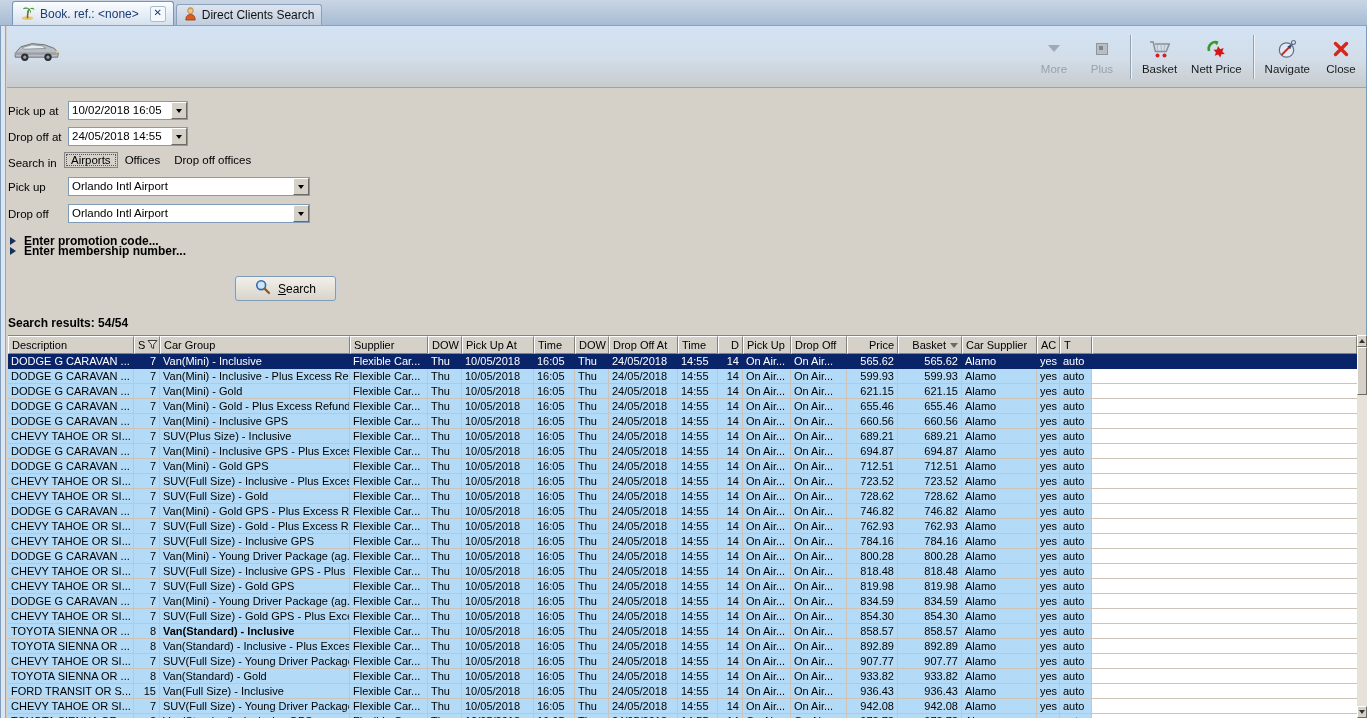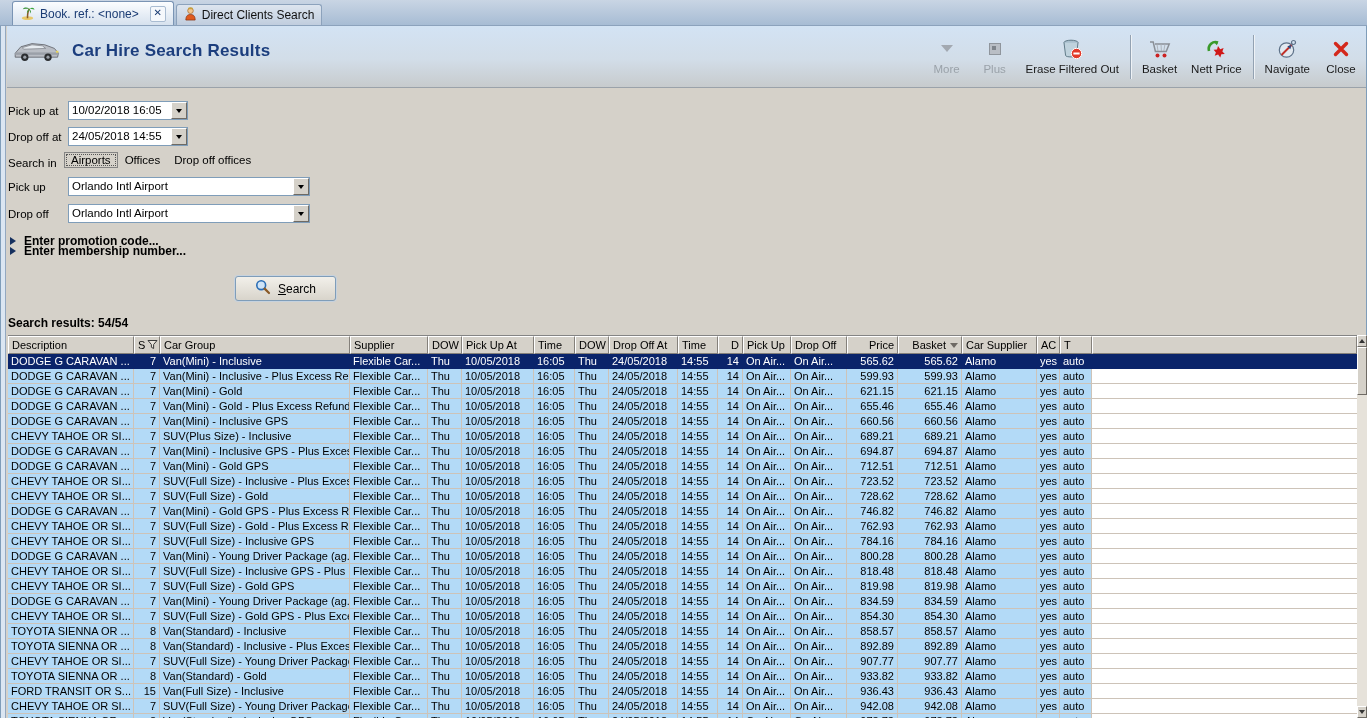--- a/index.html
+++ b/index.html
@@ -144,46 +144,34 @@
         <path d="M4 21 L11 13 L25 9 L41 10.5 L53 15 L58 21 L57 26 L4 26 Z" fill="#b9bdc4" stroke="#5d6066" stroke-width="1"></path>
         <path d="M13 14 L25 10.5 L38 11.8 L42 15 L14.5 16 Z" fill="#e7ecf1" stroke="#70747a" stroke-width="0.8"></path>
         <rect x="4" y="20" width="54" height="3" fill="#9ba0a8"></rect>
         <circle cx="16" cy="26" r="4.6" fill="#2c2e31"></circle>
           <circle cx="16" cy="26" r="2" fill="#9aa0a8"></circle>
         <circle cx="45" cy="26" r="4.6" fill="#2c2e31"></circle>
           <circle cx="45" cy="26" r="2" fill="#9aa0a8"></circle>
         <rect x="55" y="18" width="3" height="2.4" fill="#e8d35a"></rect>
       </svg>
     </span>
-    <span id="page-title">Car Hire Search Results</span>
   </div>
 
   <div id="toolbar">
     <div class="tbtn disabled">
       <span class="ticon">
           <span class="tri-down"></span>
         </span>
       <span class="tlabel">More</span>
     </div>
     <div class="tbtn disabled">
       <span class="ticon">
           <span class="stop-sq"></span>
         </span>
       <span class="tlabel">Plus</span>
-    </div>
-    <div class="tbtn">
-      <span class="ticon">
-        <svg width="22" height="22" viewBox="0 0 22 22">
-          <ellipse cx="10" cy="4.6" rx="7" ry="2.4" fill="#a9bfce" stroke="#56707e" stroke-width="0.9"></ellipse>
-          <path d="M3 4.8 L4.6 17.5 C4.8 19.4 15.2 19.4 15.4 17.5 L17 4.8" fill="#bfd2dd" stroke="#56707e" stroke-width="0.9"></path>
-          <circle cx="15.5" cy="15.5" r="5.2" fill="#e23a2a" stroke="#fff" stroke-width="1"></circle>
-          <rect x="12.4" y="14.5" width="6.2" height="2" fill="#fff"></rect>
-        </svg>
-      </span>
-      <span class="tlabel">Erase Filtered Out</span>
     </div>
     <div class="tsep"></div>
     <div class="tbtn">
       <span class="ticon">
         <svg width="24" height="22" viewBox="0 0 24 22">
           <path d="M2 4 h3.2 l2.2 9.5 h10.8 l3-7.5 H7" fill="none" stroke="#8a8f96" stroke-width="1.5"></path>
           <path d="M9 6.5 l1 6.5 M13 6 l0.4 7 M17 6 l-1.2 7" stroke="#aab0b7" stroke-width="0.9"></path>
           <circle cx="9.5" cy="17.5" r="2" fill="#cc2222"></circle>
           <circle cx="16.5" cy="17.5" r="2" fill="#cc2222"></circle>
         </svg>
@@ -730,21 +718,21 @@
         <div class="gcell r" style="width: 51px;">854.30</div>
         <div class="gcell r" style="width: 64px;">854.30</div>
         <div class="gcell" style="width: 75px;">Alamo</div>
         <div class="gcell" style="width: 23px;">yes</div>
         <div class="gcell" style="width: 32px;">auto</div>
         <div class="gcell fill"></div>
       </div>
       <div class="grow">
         <div class="gcell" style="width: 126px;">TOYOTA SIENNA OR ...</div>
         <div class="gcell r" style="width: 26px;">8</div>
-        <div class="gcell" style="width: 190px;">Van(Standard) - Inclusive</div>
+        <div class="gcell" style="width: 190px; font-weight: bold;">Van(Standard) - Inclusive</div>
         <div class="gcell" style="width: 78px;">Flexible Car...</div>
         <div class="gcell" style="width: 34px;">Thu</div>
         <div class="gcell" style="width: 72px;">10/05/2018</div>
         <div class="gcell" style="width: 41px;">16:05</div>
         <div class="gcell" style="width: 34px;">Thu</div>
         <div class="gcell" style="width: 69px;">24/05/2018</div>
         <div class="gcell" style="width: 40px;">14:55</div>
         <div class="gcell r" style="width: 25px;">14</div>
         <div class="gcell" style="width: 48px;">On Air...</div>
         <div class="gcell" style="width: 56px;">On Air...</div>

